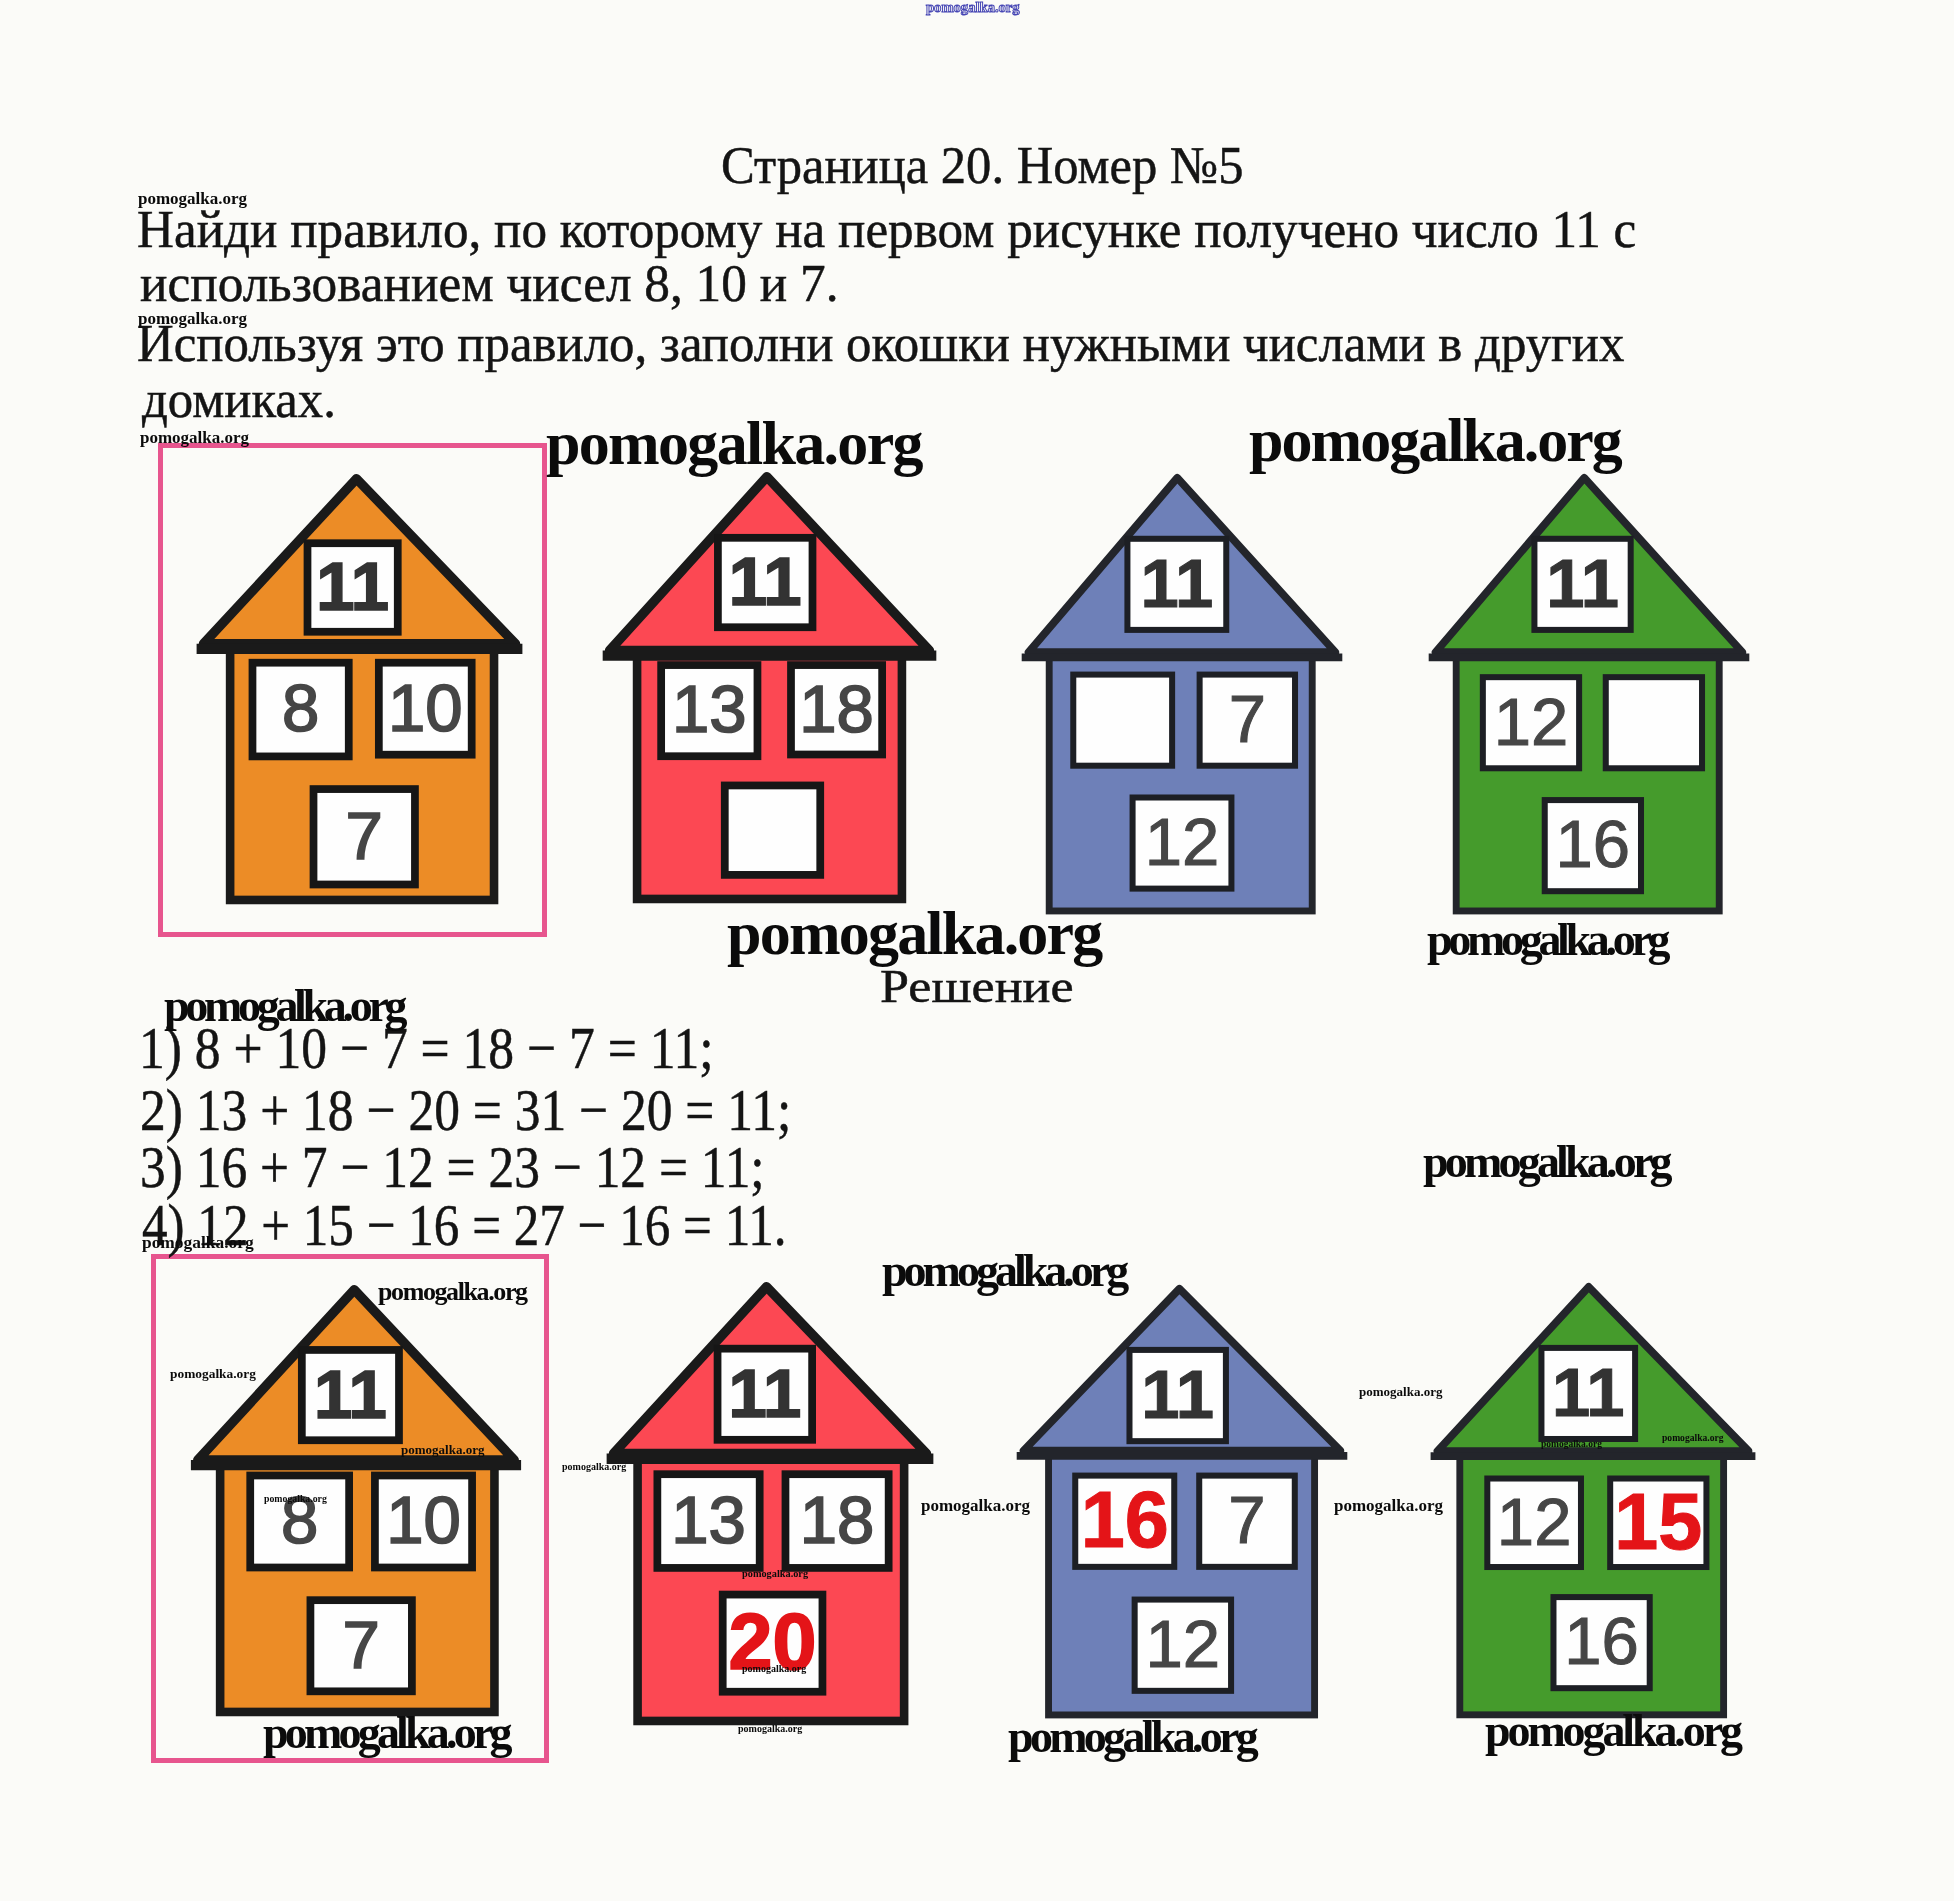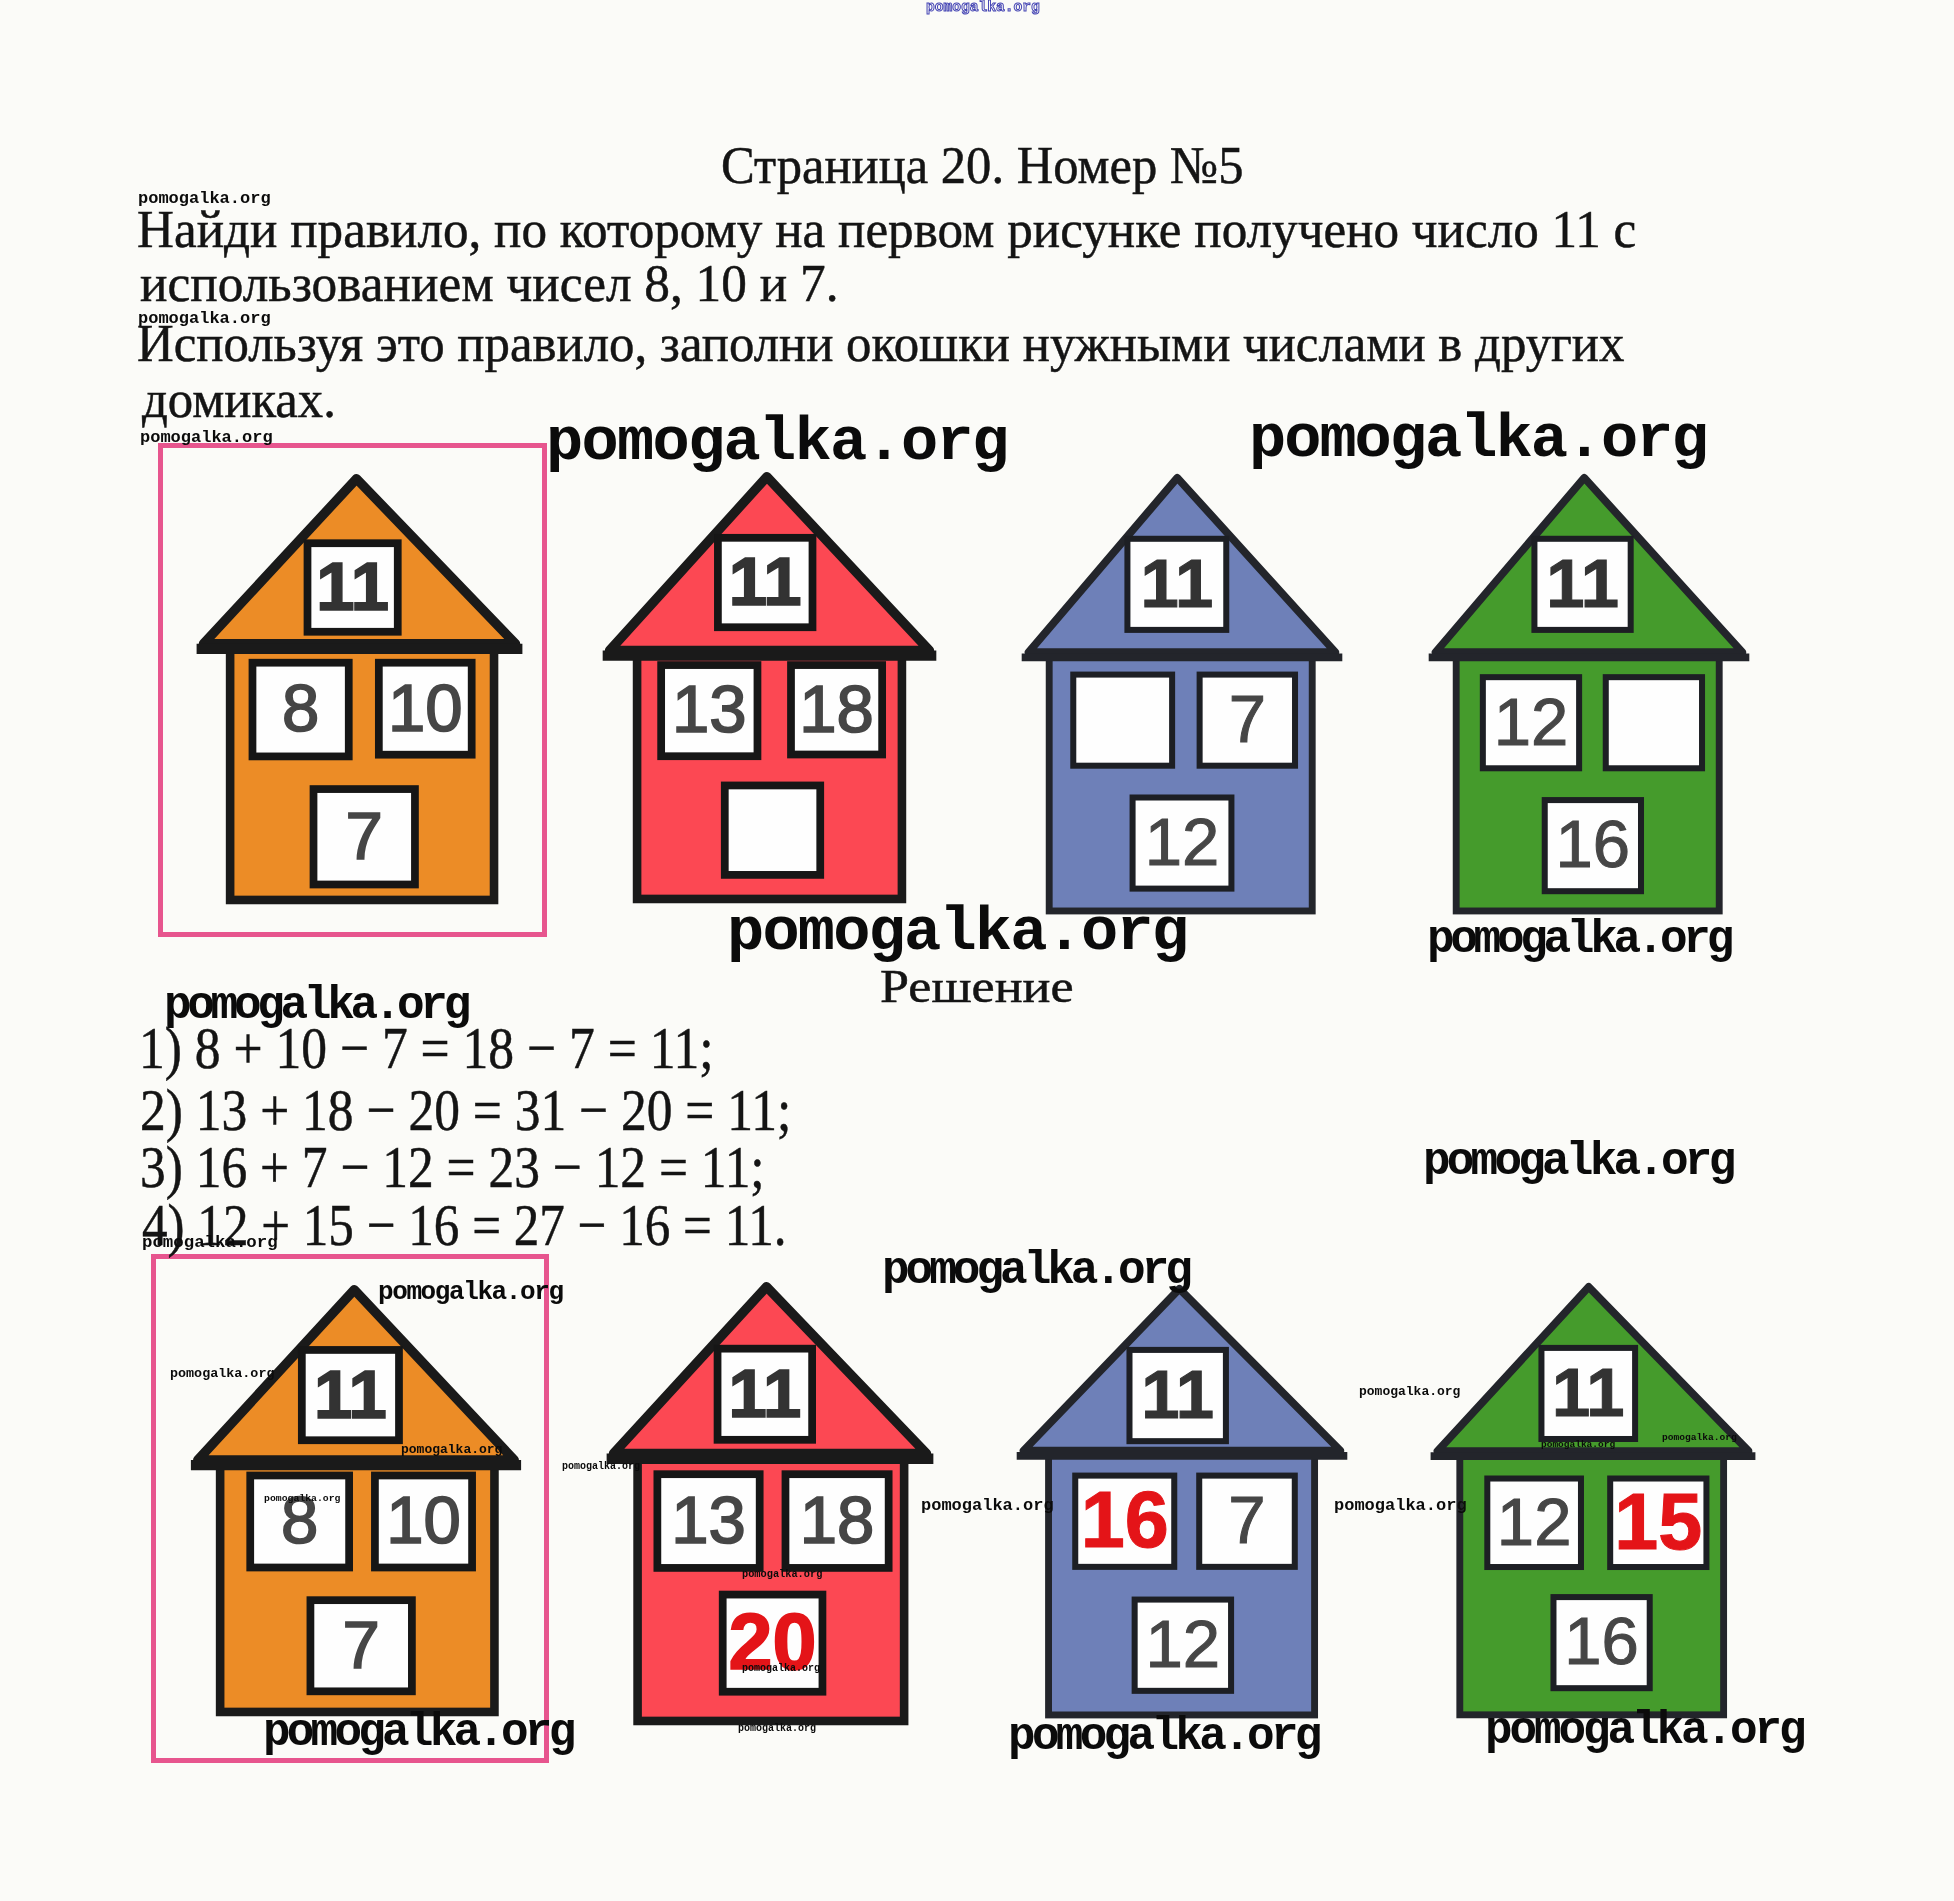--- a/index.html
+++ b/index.html
@@ -1,17 +1,17 @@
 <!DOCTYPE html>
 <html style="font-size:13.8px"><head><meta charset="utf-8">
 <style>
 html,body{margin:0;padding:0;}
 body{width:1955px;height:1901px;position:relative;background:#fbfbf8;overflow:hidden;}
 .ser{font-family:"Liberation Serif", serif;color:#141414;position:absolute;white-space:nowrap;line-height:1;z-index:4;-webkit-text-stroke:0.5px #141414;}
-.wm{font-family:Liberation Mono, monospace;font-weight:700;color:#0b0b0b;position:absolute;white-space:nowrap;line-height:1;z-index:6;}
+.wm{font-family:Liberation Serif, serif;font-weight:700;color:#0b0b0b;position:absolute;white-space:nowrap;line-height:1;z-index:6;}
 </style></head><body>
 
 <div id="title" class="ser" style="left:721px;top:139px;font-size:53px;letter-spacing:0px;transform:scaleX(0.9543);transform-origin:0 0;">Страница 20. Номер №5</div>
 
 <div id="line1" class="ser" style="left:137px;top:203px;font-size:53px;letter-spacing:0px;transform:scaleX(0.9652);transform-origin:0 0;">Найди правило, по которому на первом рисунке получено число 11 с</div>
 
 <div id="line2" class="ser" style="left:140px;top:257px;font-size:53px;letter-spacing:0px;transform:scaleX(0.9678);transform-origin:0 0;">использованием чисел 8, 10 и 7.</div>
 
 <div id="line3" class="ser" style="left:137px;top:317px;font-size:53px;letter-spacing:0px;transform:scaleX(0.9586);transform-origin:0 0;">Используя это правило, заполни окошки нужными числами в других</div>
 

